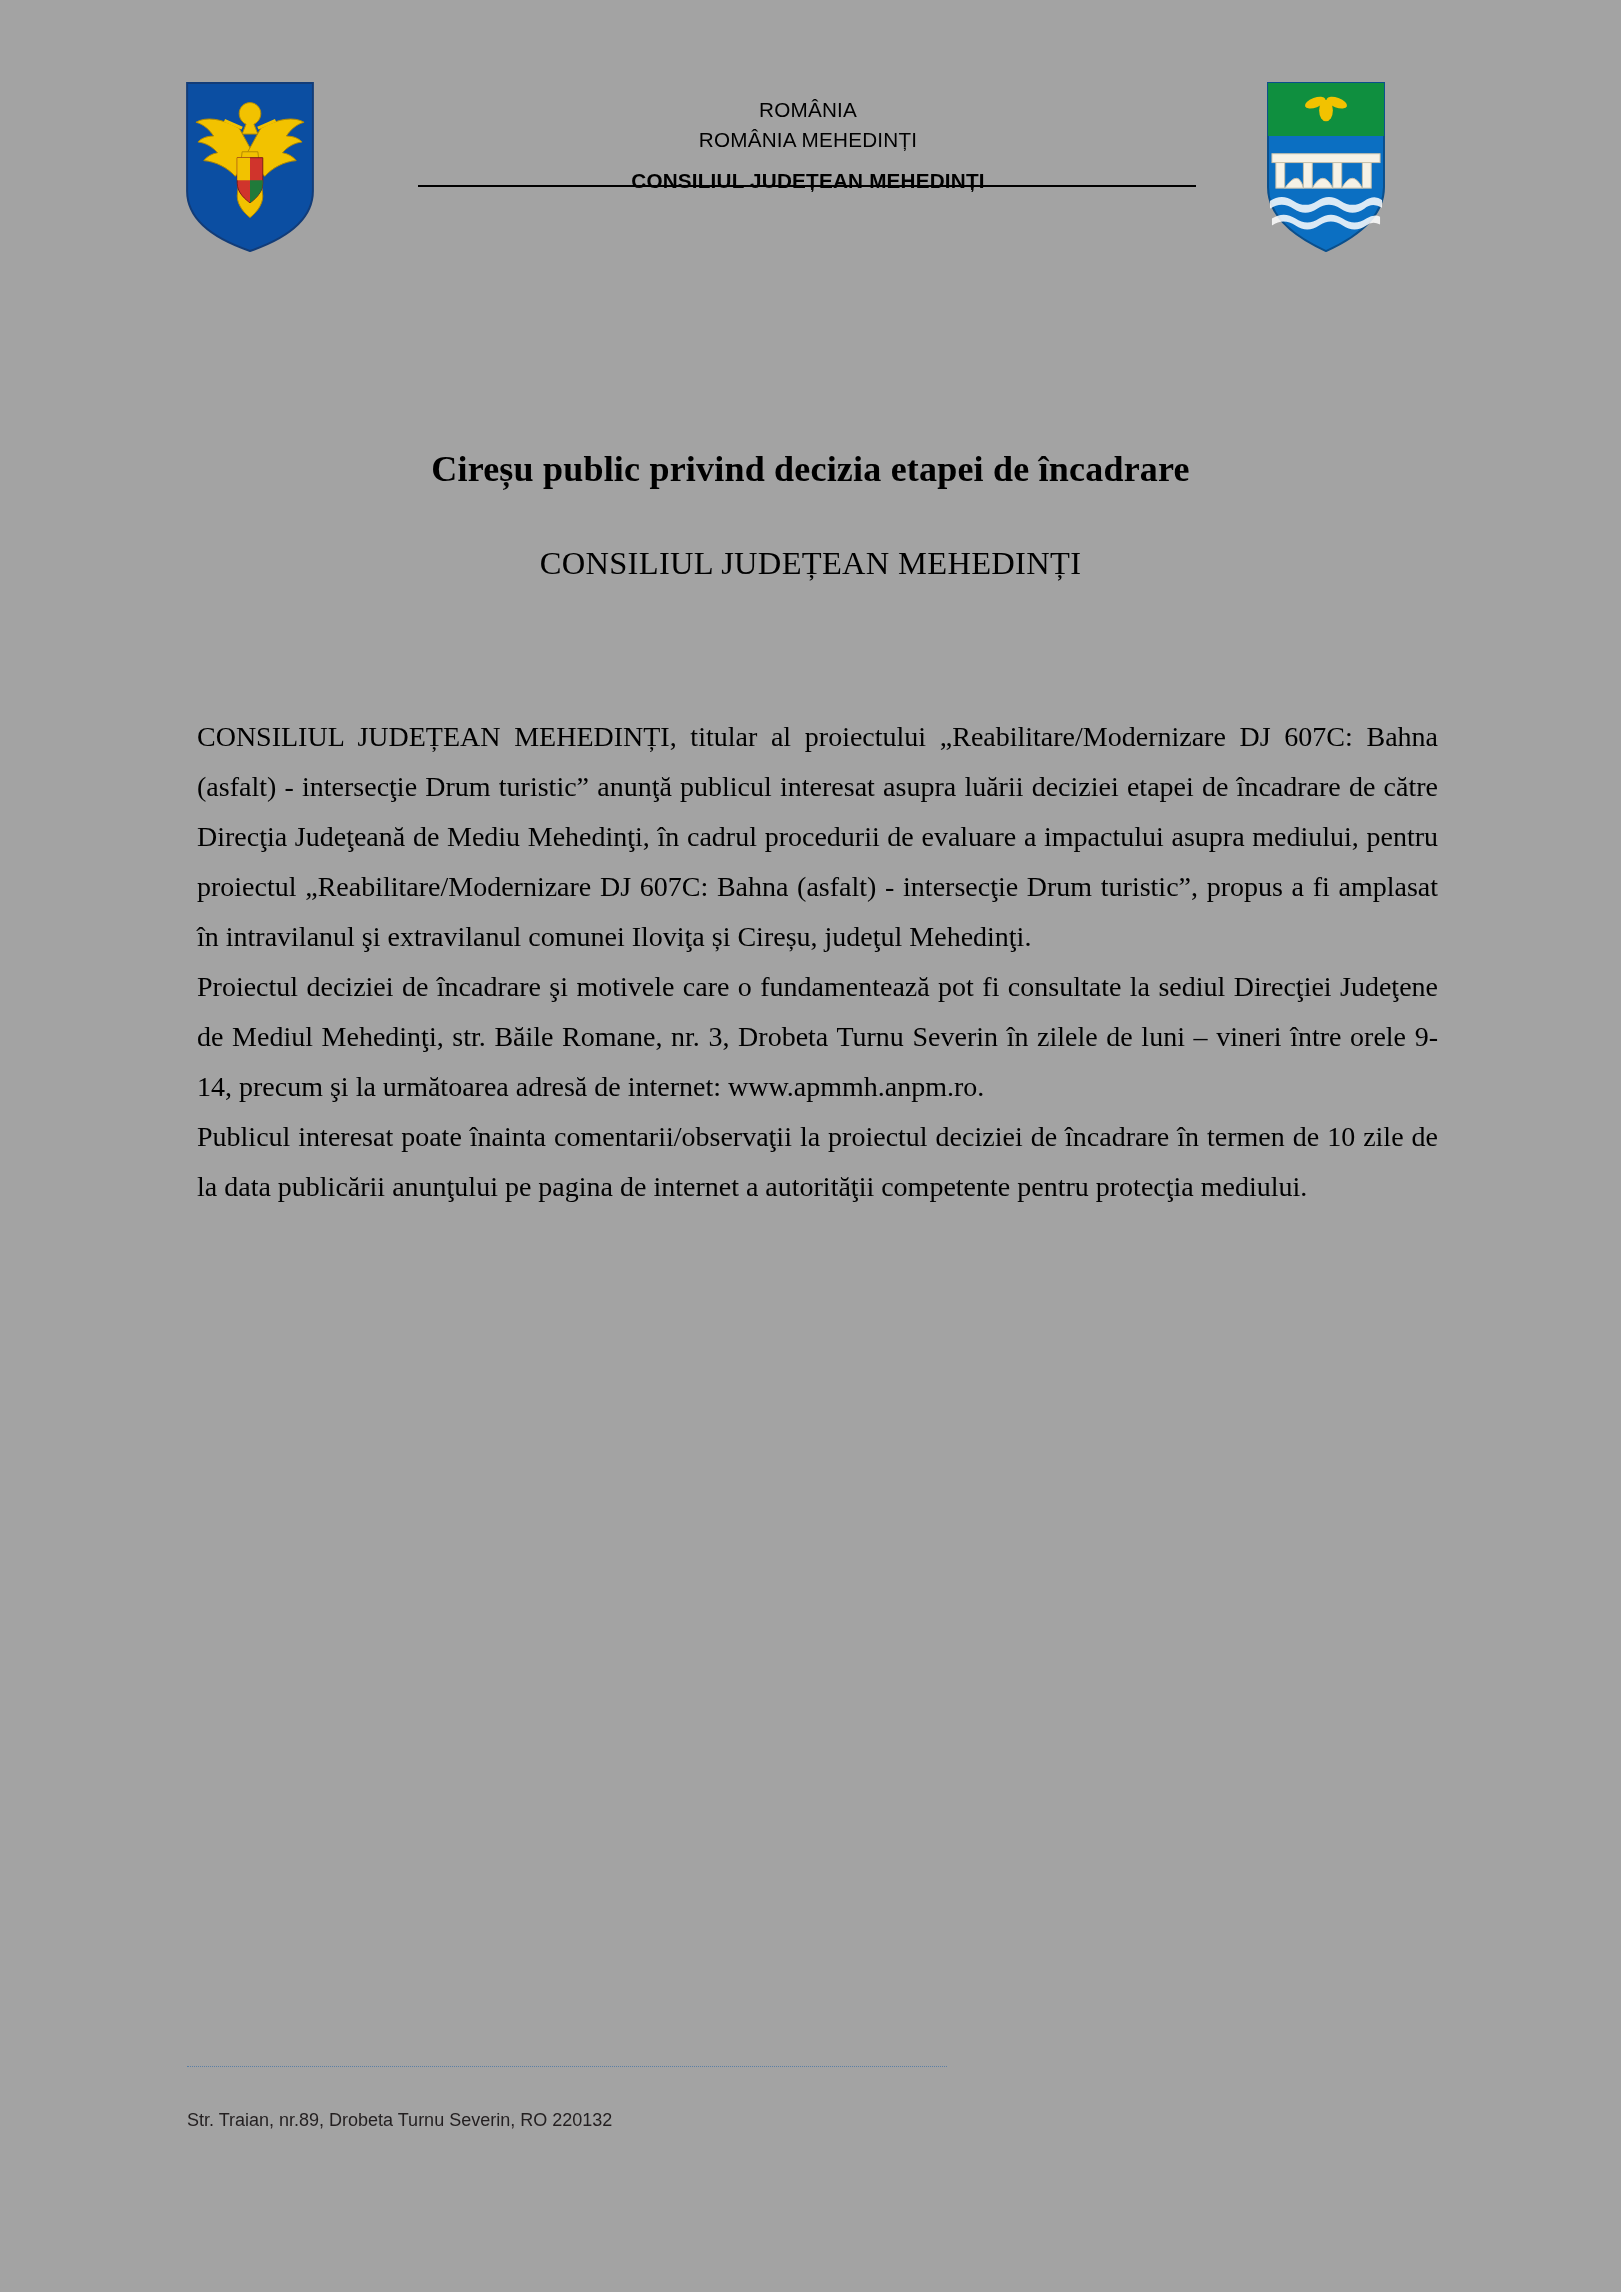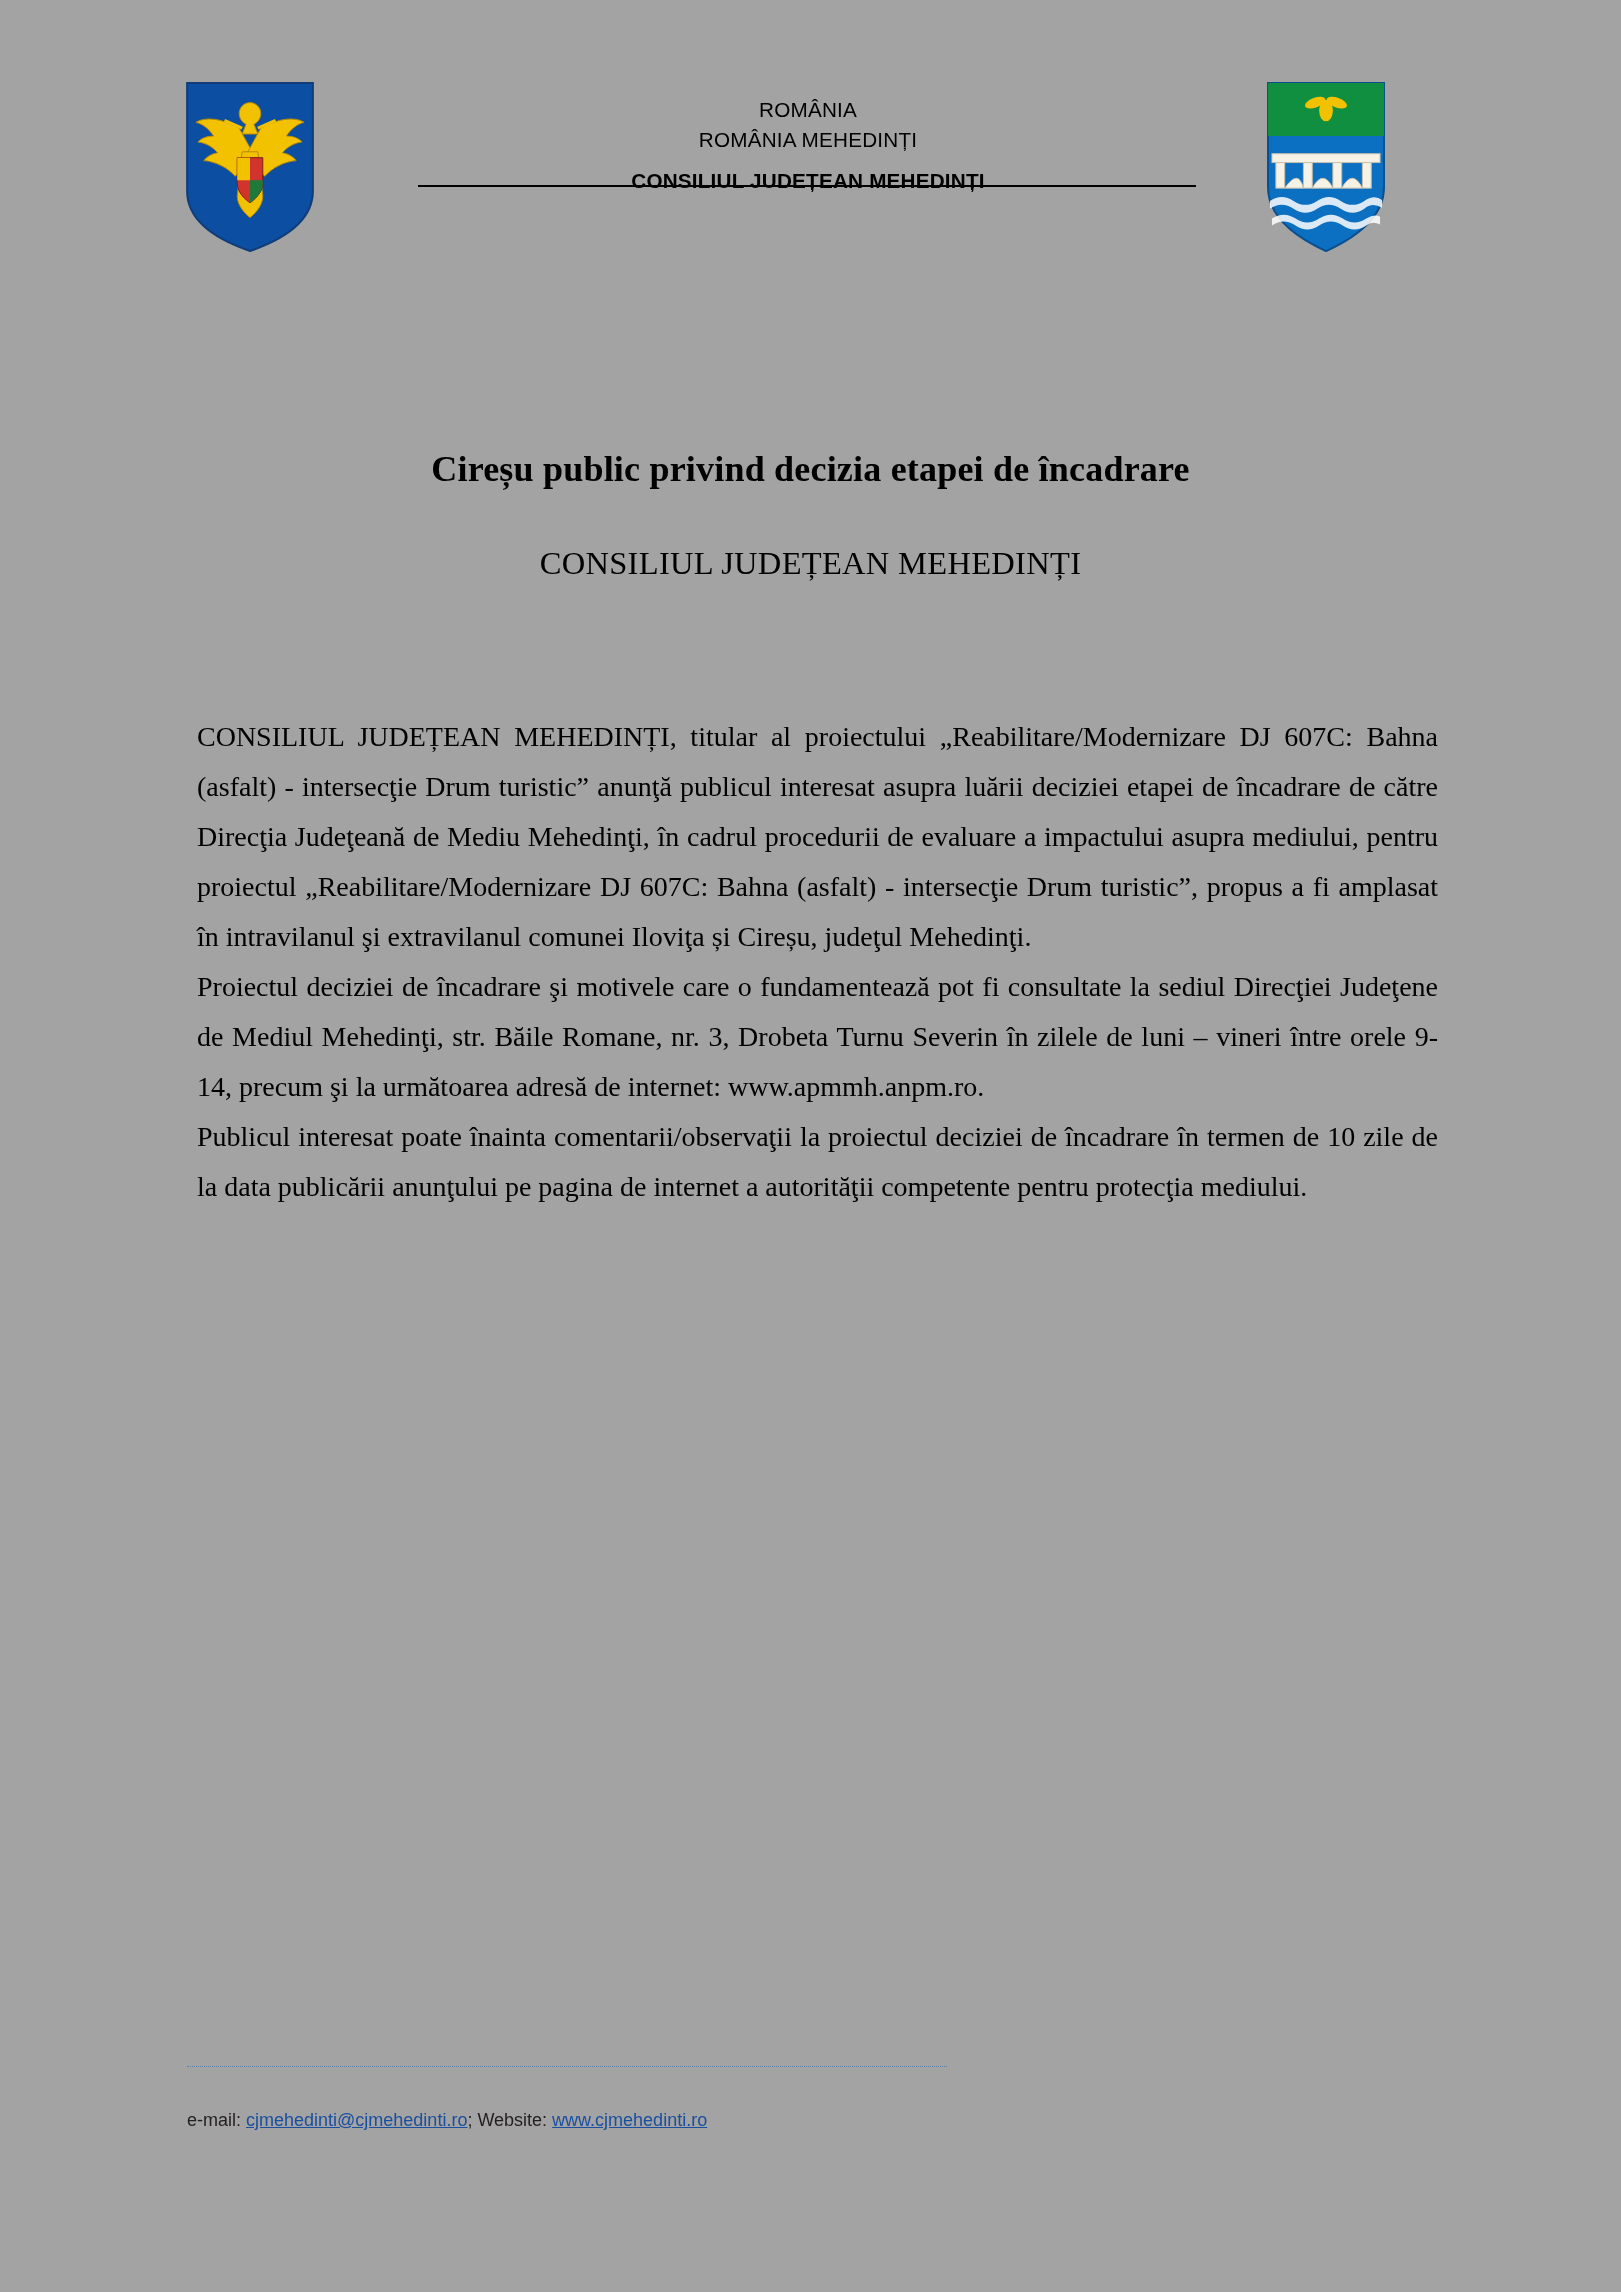--- a/index.html
+++ b/index.html
@@ -209,19 +209,17 @@
   <div class="doc-subtitle">CONSILIUL JUDEȚEAN MEHEDINȚI</div>
 
   <div class="body-block">
     <p class="para j">CONSILIUL JUDEȚEAN MEHEDINȚI, titular al proiectului „Reabilitare/Modernizare DJ 607C: Bahna (asfalt) - intersecţie  Drum  turistic” anunţă publicul interesat asupra luării deciziei etapei de încadrare de către Direcţia Judeţeană de Mediu Mehedinţi, în cadrul procedurii de evaluare a impactului asupra mediului, pentru proiectul „Reabilitare/Modernizare DJ 607C: Bahna (asfalt) - intersecţie  Drum  turistic”, propus a fi amplasat în intravilanul şi extravilanul comunei Iloviţa și Cireșu, judeţul Mehedinţi.</p>
     <p class="para j">Proiectul deciziei de încadrare şi motivele care o fundamentează pot fi consultate la sediul Direcţiei Judeţene de Mediul Mehedinţi, str. Băile Romane, nr. 3, Drobeta Turnu Severin în zilele de luni – vineri între orele 9-14, precum şi la următoarea adresă de internet: www.apmmh.anpm.ro.</p>
     <p class="para j">Publicul interesat poate înainta comentarii/observaţii la proiectul deciziei de încadrare în termen de 10 zile de la data publicării anunţului pe pagina de internet a autorităţii competente pentru protecţia mediului.</p>
   </div>
 
   <div class="footer-rule"></div>
   <div class="footer">
-    <div>
-      <span>e-mail: </span><span class="link spell">cjmehedinti@cjmehedinti.ro</span><span>; Website: </span><span class="link spell">www.cjmehedinti.ro</span>
-    </div>
+    <div>Str. Traian, nr.89, Drobeta Turnu Severin, RO 220132</div>
   </div>
 
 </div>
 
 
 </body></html>

